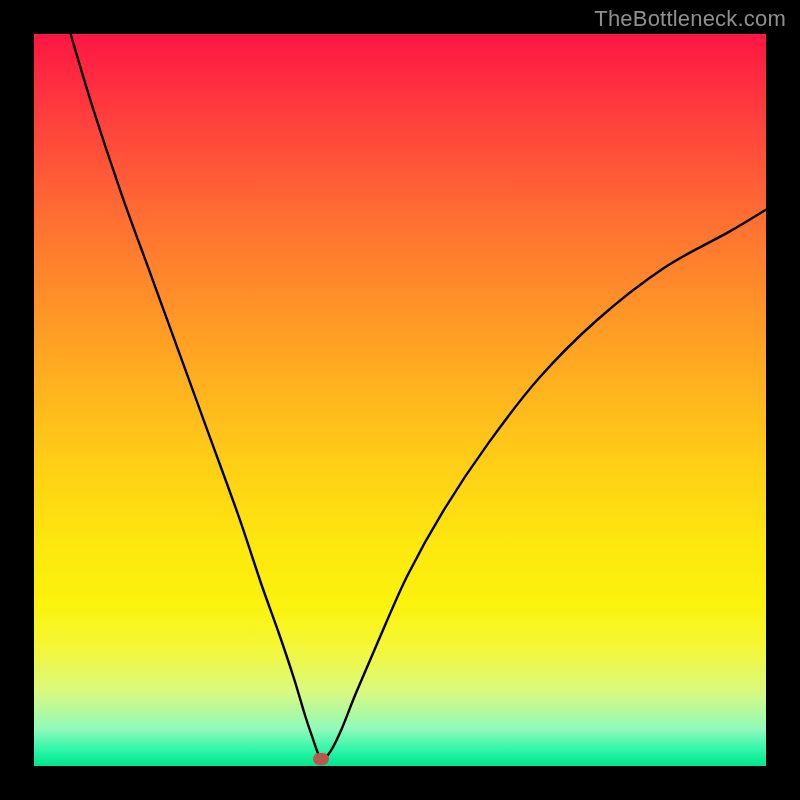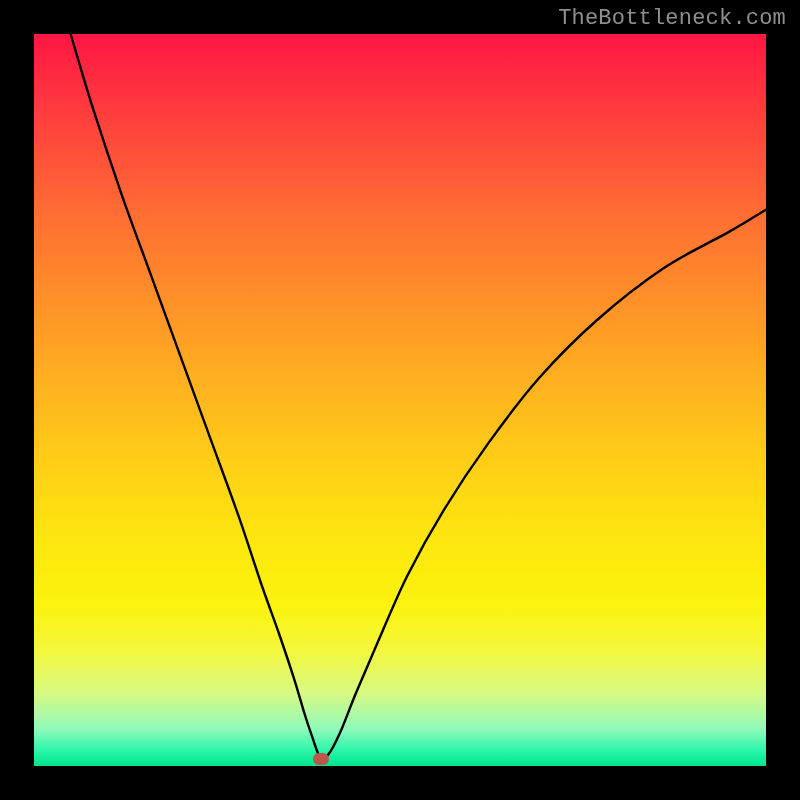--- a/index.html
+++ b/index.html
@@ -9,21 +9,20 @@
     height: 800px;
     background: #000;
     font-family: Arial, Helvetica, sans-serif;
     overflow: hidden;
   }
   .frame {
     position: relative;
     width: 800px;
     height: 716px;
     background: #000;
-    font-family: Liberation Mono, monospace;
   }
   .plot {
     position: absolute;
     left: 34px;
     top: 34px;
     width: 732px;
     height: 732px;
     background: linear-gradient(to bottom,
       #ff1643 0%,
       #ff413d 12%,

